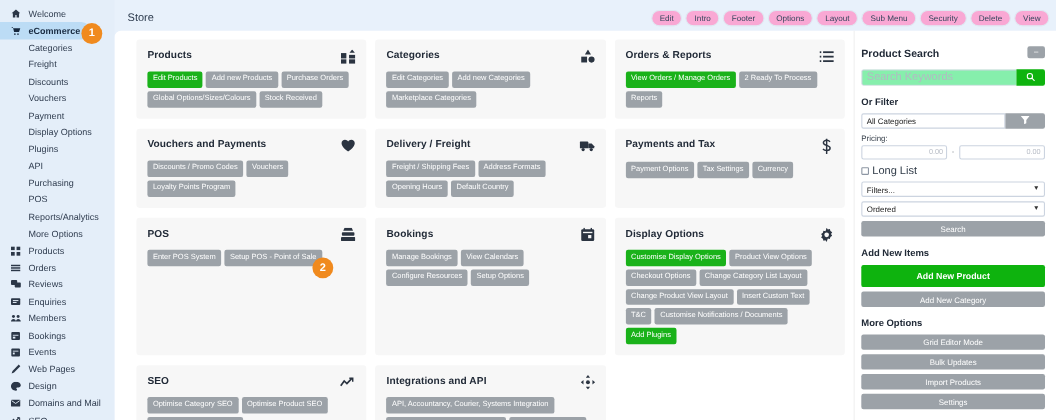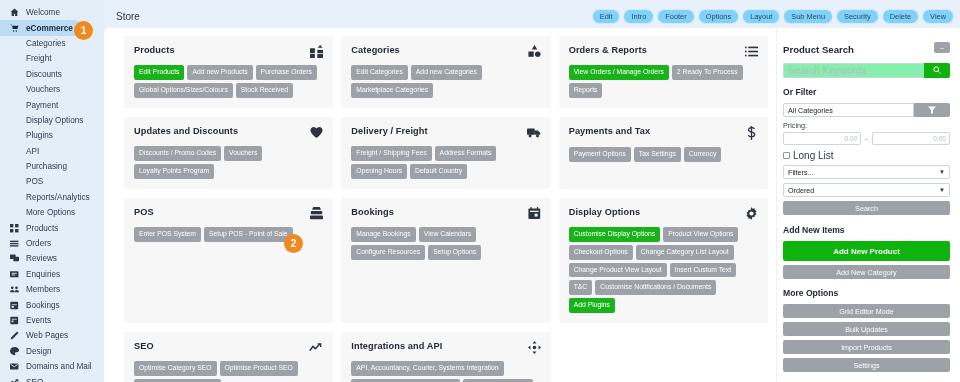--- a/index.html
+++ b/index.html
@@ -34,21 +34,21 @@
 
   
   .main { flex: 1; position: relative; }
   .topbar {
     height: 28px; display: flex; align-items: center;
     padding: 5px 6px 0 12px; background: #e8f1fb;
   }
   .page-title { font-size: 10px; color: #2c3a4d; font-weight: 500; }
   .topbtns { margin-left: auto; display: flex; gap: 3px; align-items: center; }
   .topbtn {
-    background: #7dd3fc; border: 1px solid #dfe8f2; border-radius: 9px;
+    background: #f9a8d4; border: 1px solid #dfe8f2; border-radius: 9px;
     font-size: 7.4px; color: #35455c; padding: 3px 7px; line-height: 1;
     white-space: nowrap;
   }
 
   .content {
     position: absolute; top: 28px; left: 0; right: 0; bottom: 0;
     background: #ffffff; display: flex;
     border-top-left-radius: 6px;
   }
   .cards-area { flex: 1; padding: 8px 8px 0 20px; }
@@ -387,21 +387,21 @@
             </div>
             <div class="chips">
               <div class="chip green">View Orders / Manage Orders</div>
               <div class="chip">2 Ready To Process</div>
               <div class="chip">Reports</div>
             </div>
           </div>
 
           <div class="card">
             <div class="card-head">
-              <div class="card-title">Updates and Discounts</div>
+              <div class="card-title">Vouchers and Payments</div>
               <div class="card-icon">
                 <svg width="13" height="13" viewBox="0 0 16 16" fill="#2b3441">
                     <path d="M8 14.5S0.6 9.8 0.6 5.2C0.6 2.8 2.4 1.2 4.5 1.2c1.5 0 2.8.9 3.5 2 .7-1.1 2-2 3.5-2 2.1 0 3.9 1.6 3.9 4C15.4 9.8 8 14.5 8 14.5z"></path>
                   </svg>
               </div>
             </div>
             <div class="chips">
               <div class="chip">Discounts / Promo Codes</div>
               <div class="chip">Vouchers</div>
               <div class="chip">Loyalty Points Program</div>

